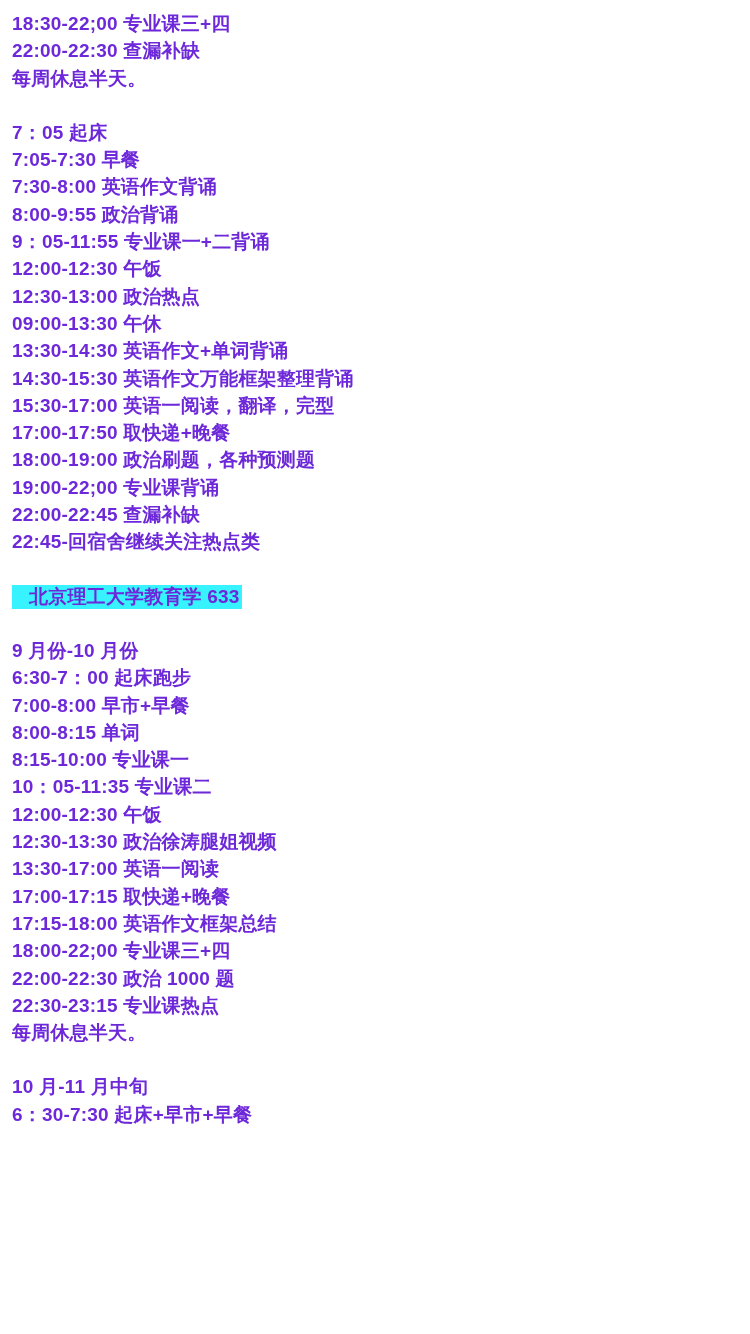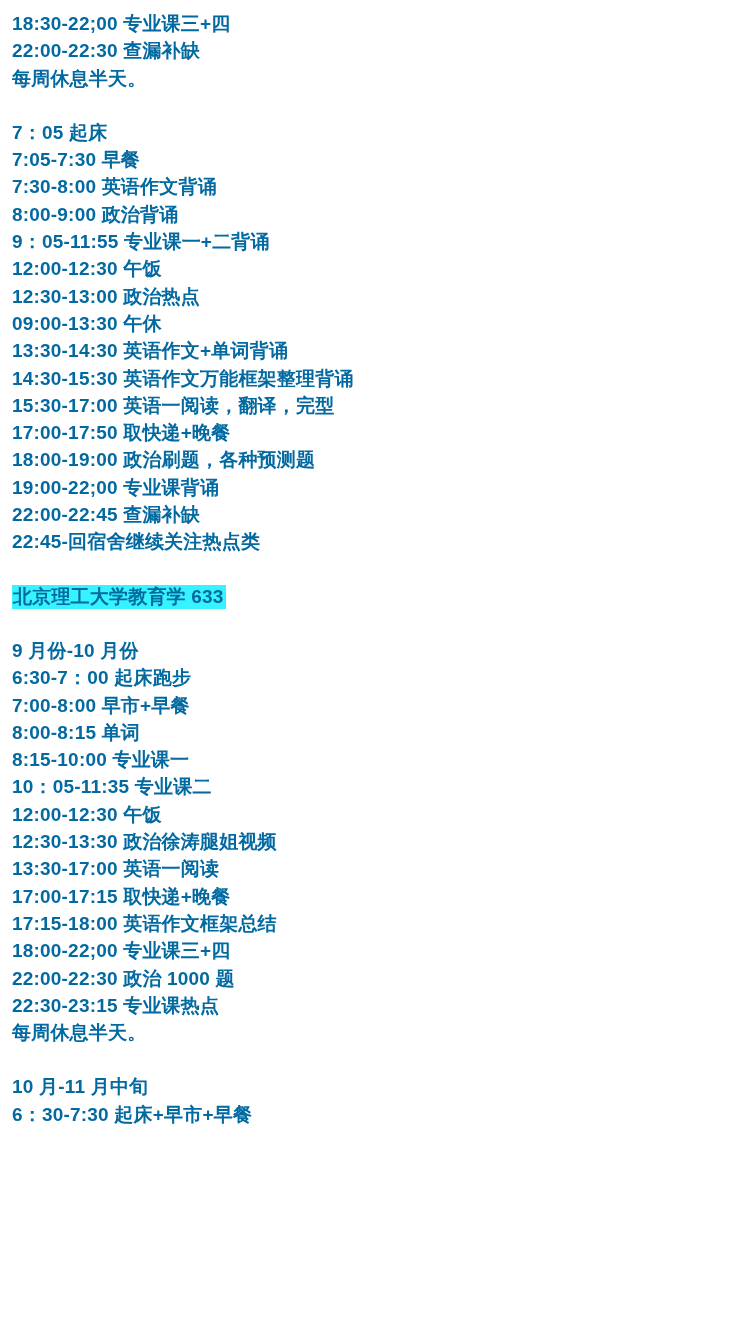--- a/index.html
+++ b/index.html
@@ -19,47 +19,47 @@
     box-sizing: border-box;
     padding: 10px 12px 20px 12px;
     background: #ffffff;
   }
   .line {
     font-size: 19px;
     font-weight: bold;
     line-height: 27.3px;
     letter-spacing: 0.2px;
     white-space: pre-wrap;
-    color: #0369a1;
+    color: #6d28d9;
   }
   .spacer {
     height: 27px;
   }
   .highlight-line {
     display: block;
   }
   .highlight-line .hl {
     background: #37f3ff;
     display: inline;
-    padding: 1px 2px 2px 1px;
+    padding: 1px 2px 2px 17px;
   }
 </style>
 </head>
 <body>
 
 <div class="page">
   <div id="content">
       <div class="line">18:30-22;00 专业课三+四</div>
       <div class="line">22:00-22:30 查漏补缺</div>
       <div class="line">每周休息半天。</div>
       <div class="spacer"></div>
       <div class="line">7：05 起床</div>
       <div class="line">7:05-7:30 早餐</div>
       <div class="line">7:30-8:00 英语作文背诵</div>
-      <div class="line">8:00-9:00 政治背诵</div>
+      <div class="line">8:00-9:55 政治背诵</div>
       <div class="line">9：05-11:55 专业课一+二背诵</div>
       <div class="line">12:00-12:30 午饭</div>
       <div class="line">12:30-13:00 政治热点</div>
       <div class="line">09:00-13:30 午休</div>
       <div class="line">13:30-14:30 英语作文+单词背诵</div>
       <div class="line">14:30-15:30 英语作文万能框架整理背诵</div>
       <div class="line">15:30-17:00 英语一阅读，翻译，完型</div>
       <div class="line">17:00-17:50 取快递+晚餐</div>
       <div class="line">18:00-19:00 政治刷题，各种预测题</div>
       <div class="line">19:00-22;00 专业课背诵</div>

